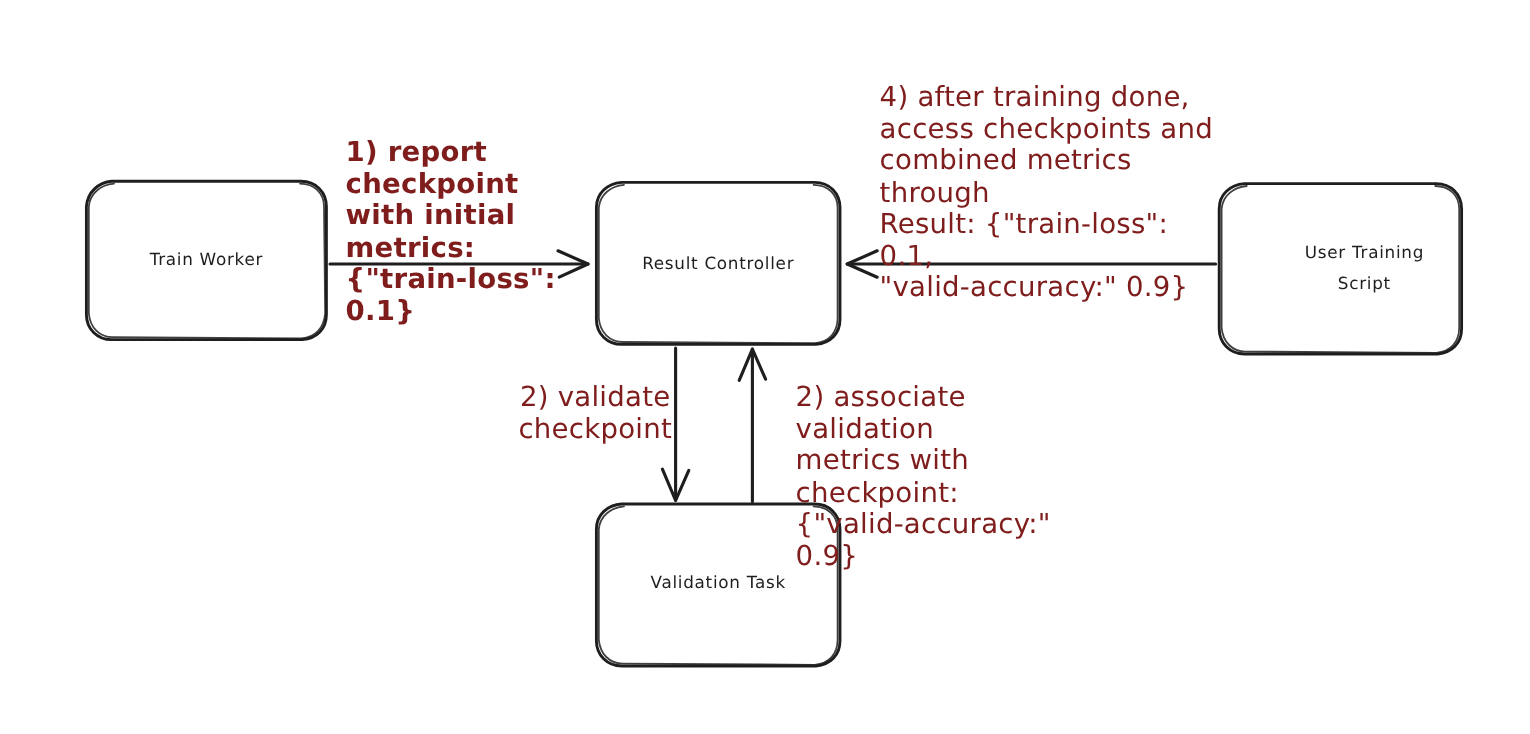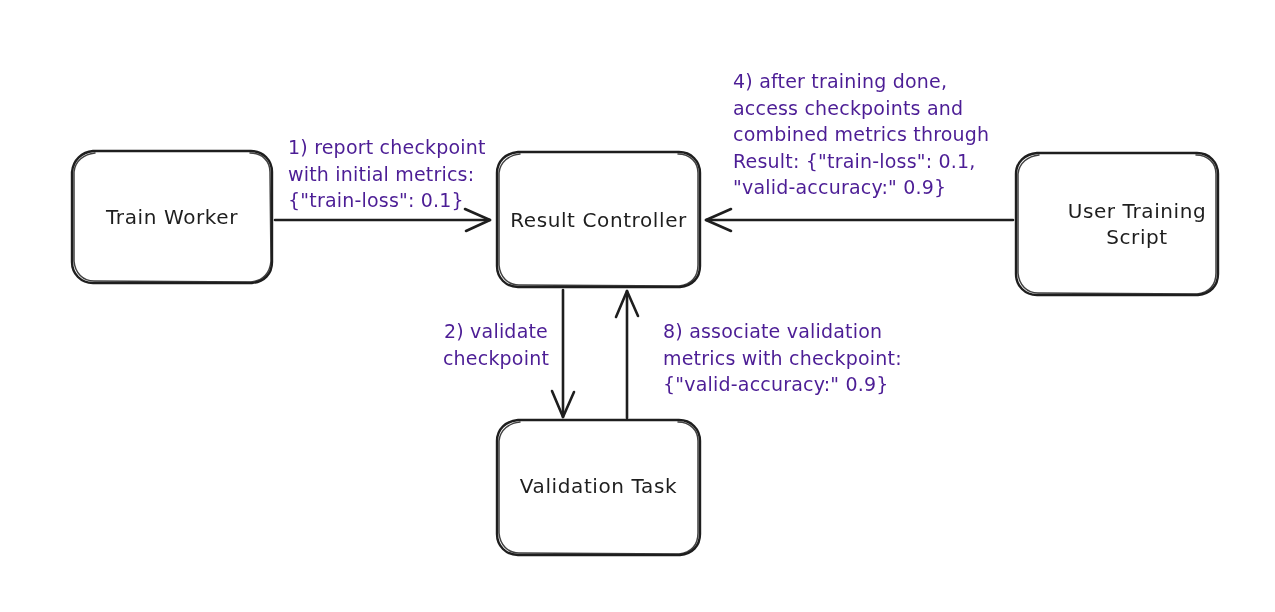--- a/index.html
+++ b/index.html
@@ -26,32 +26,32 @@
     pointer-events: none;
   }
   .node {
     position: absolute;
     display: flex;
     align-items: center;
     justify-content: center;
     text-align: center;
     color: #1e1e1e;
     font-family: "DejaVu Sans", sans-serif;
-    font-size: 20px;
+    font-size: 14px;
     letter-spacing: 0.6px;
     line-height: 26px;
     box-sizing: border-box;
     padding: 4px 10px;
     white-space: pre-line;
   }
   .edge-label {
     position: absolute;
-    color: #4c1d95;
+    color: #7f1d1d;
     font-family: "DejaVu Sans", sans-serif;
-    font-size: 19px;
+    font-size: 23px;
     line-height: 26.5px;
     letter-spacing: 0.2px;
     white-space: pre-line;
     box-sizing: border-box;
   }
 </style>
 </head>
 <body>
 
 <div id="canvas">
@@ -124,28 +124,28 @@
 
   <div class="node" style="left:1016px; top:153px; width:242px; height:142px;">
     <span>User Training
 Script</span>
   </div>
 
   <div class="node" style="left:497px; top:420px; width:203px; height:132px;">
     <span>Validation Task</span>
   </div>
 
-  <div class="edge-label" style="left:288px; top:134px; width:215px;">1) report checkpoint
+  <div class="edge-label" style="left:288px; top:114px; width:215px;font-weight:bold;">1) report checkpoint
 with initial metrics:
 {"train-loss": 0.1}</div>
 
   <div class="edge-label" style="left:431px; top:318px; width:130px;text-align:center;">2) validate
 checkpoint</div>
 
-  <div class="edge-label" style="left:663px; top:318px; width:245px;">8) associate validation
+  <div class="edge-label" style="left:663px; top:318px; width:245px;">2) associate validation
 metrics with checkpoint:
 {"valid-accuracy:" 0.9}</div>
 
   <div class="edge-label" style="left:733px; top:68px; width:285px;">4) after training done,
 access checkpoints and
 combined metrics through
 Result: {"train-loss": 0.1,
 "valid-accuracy:" 0.9}</div>
 
 </div>

